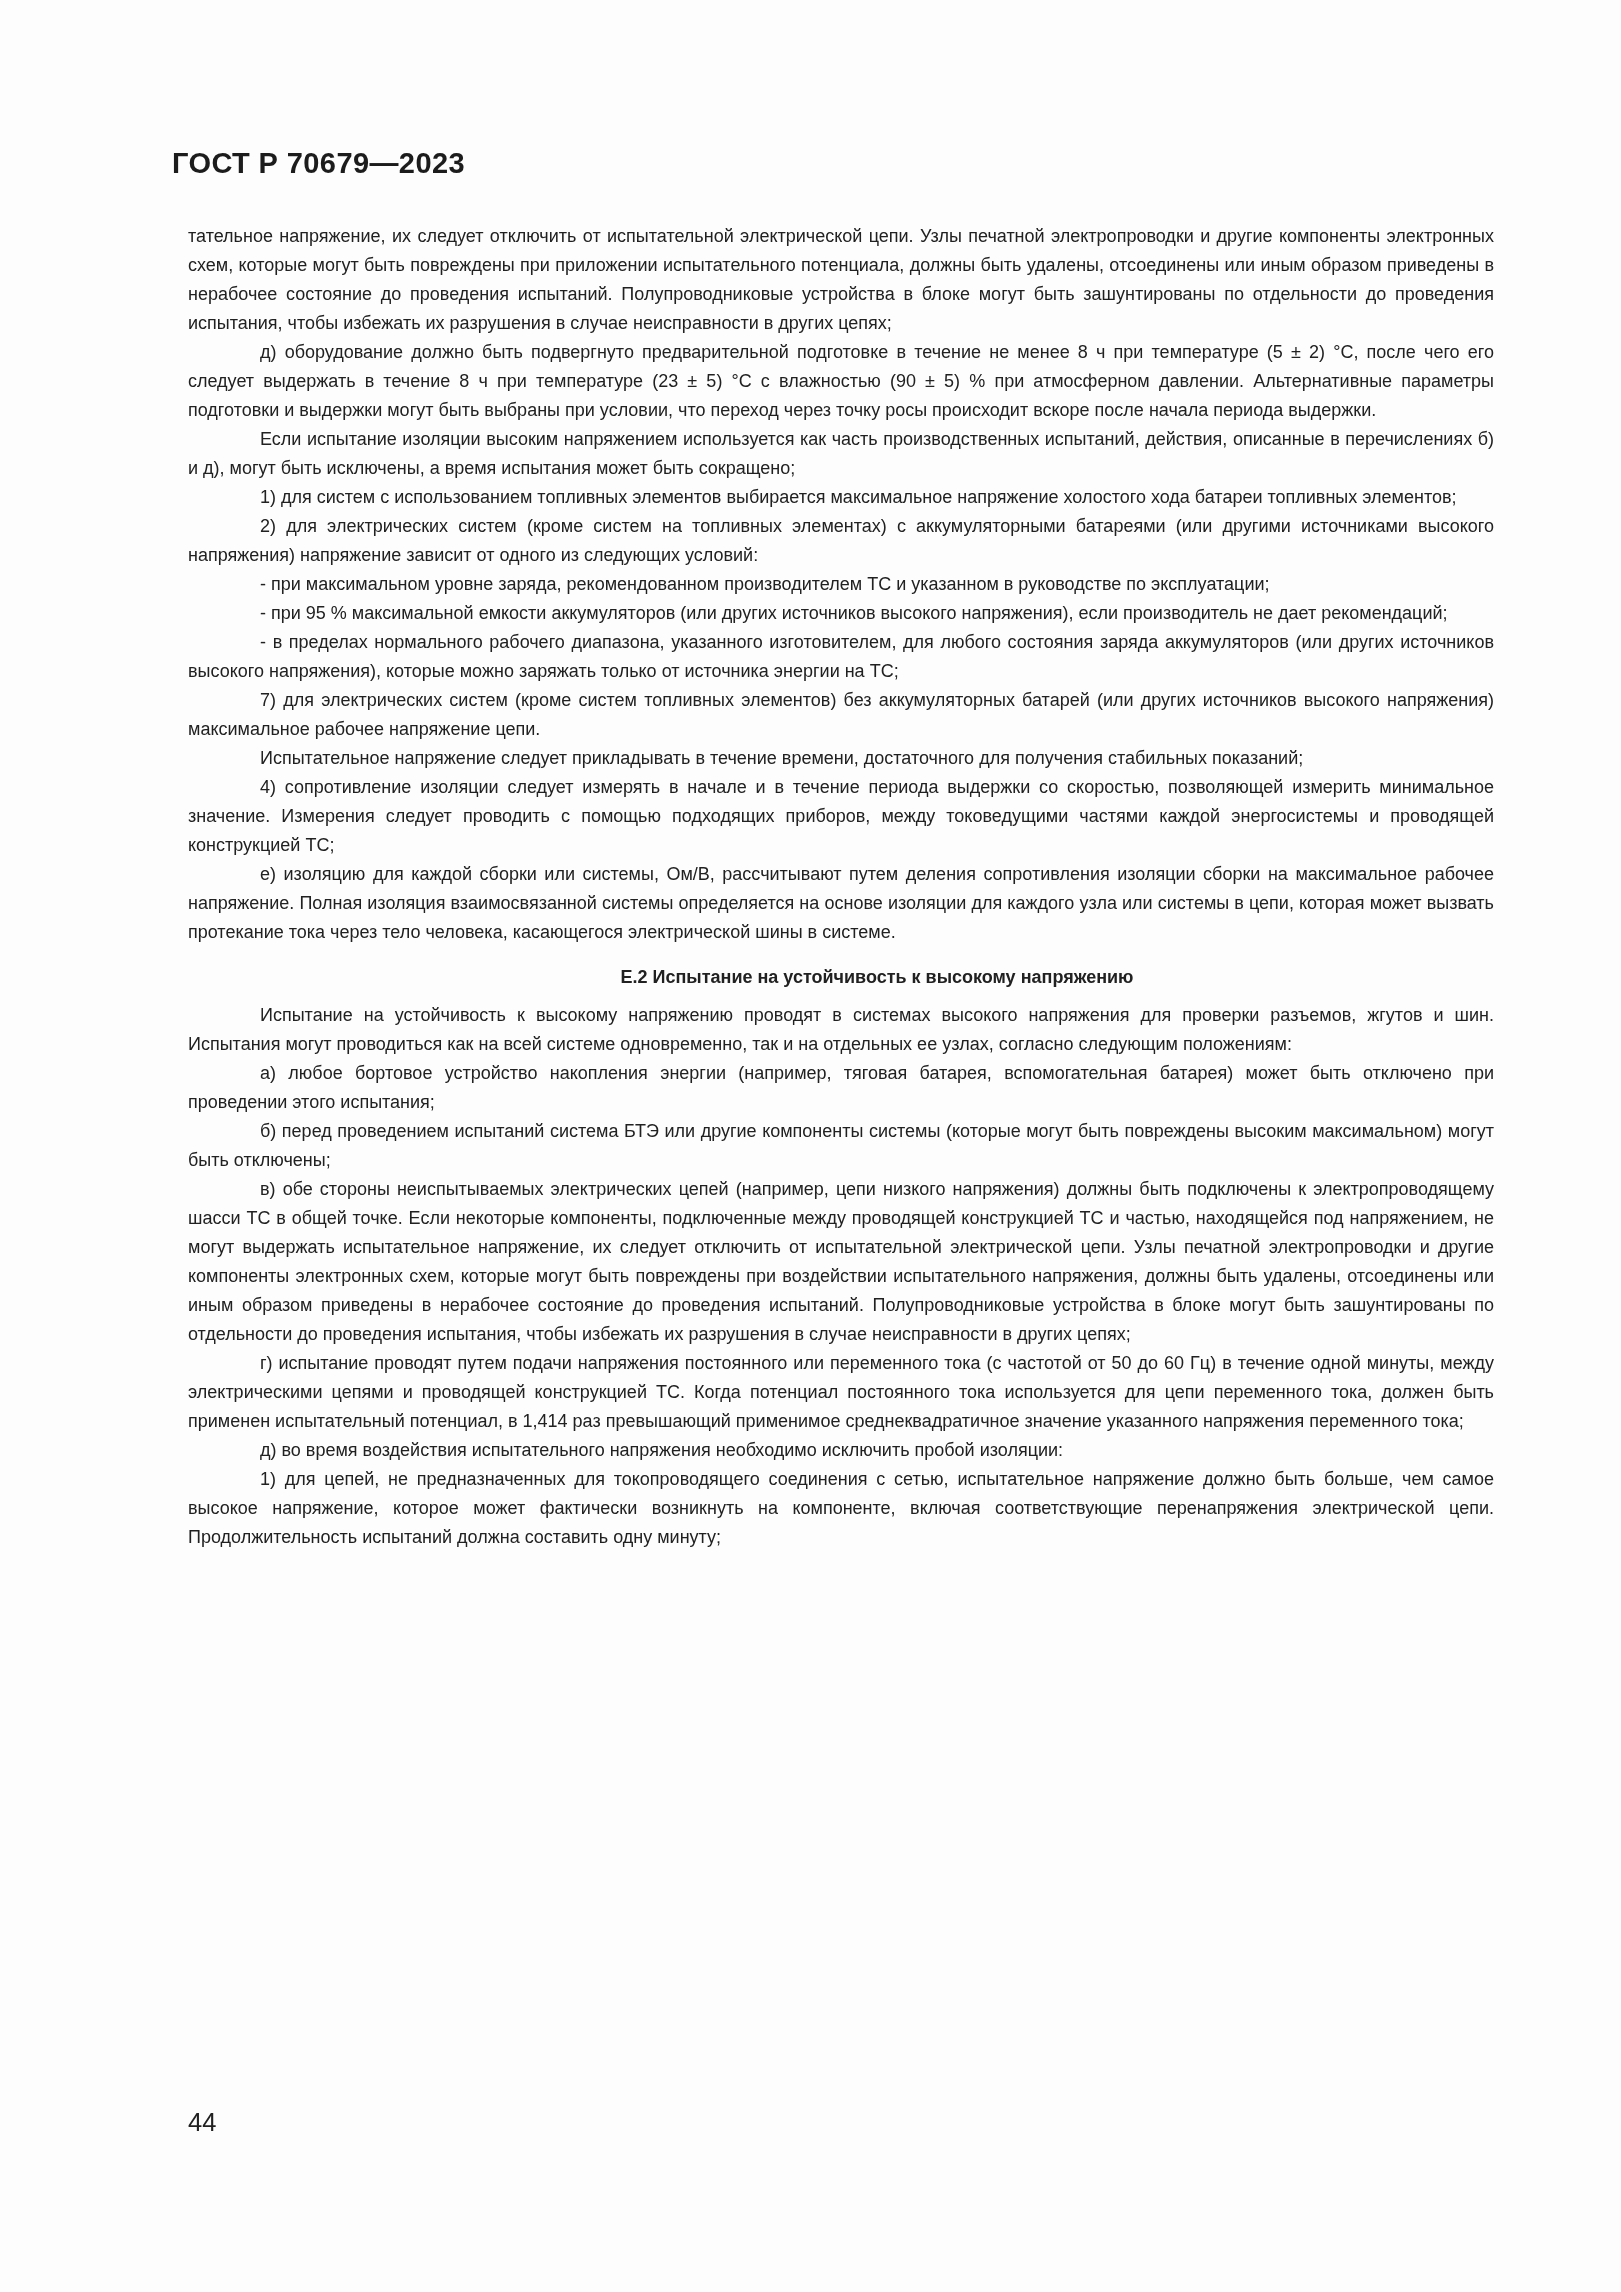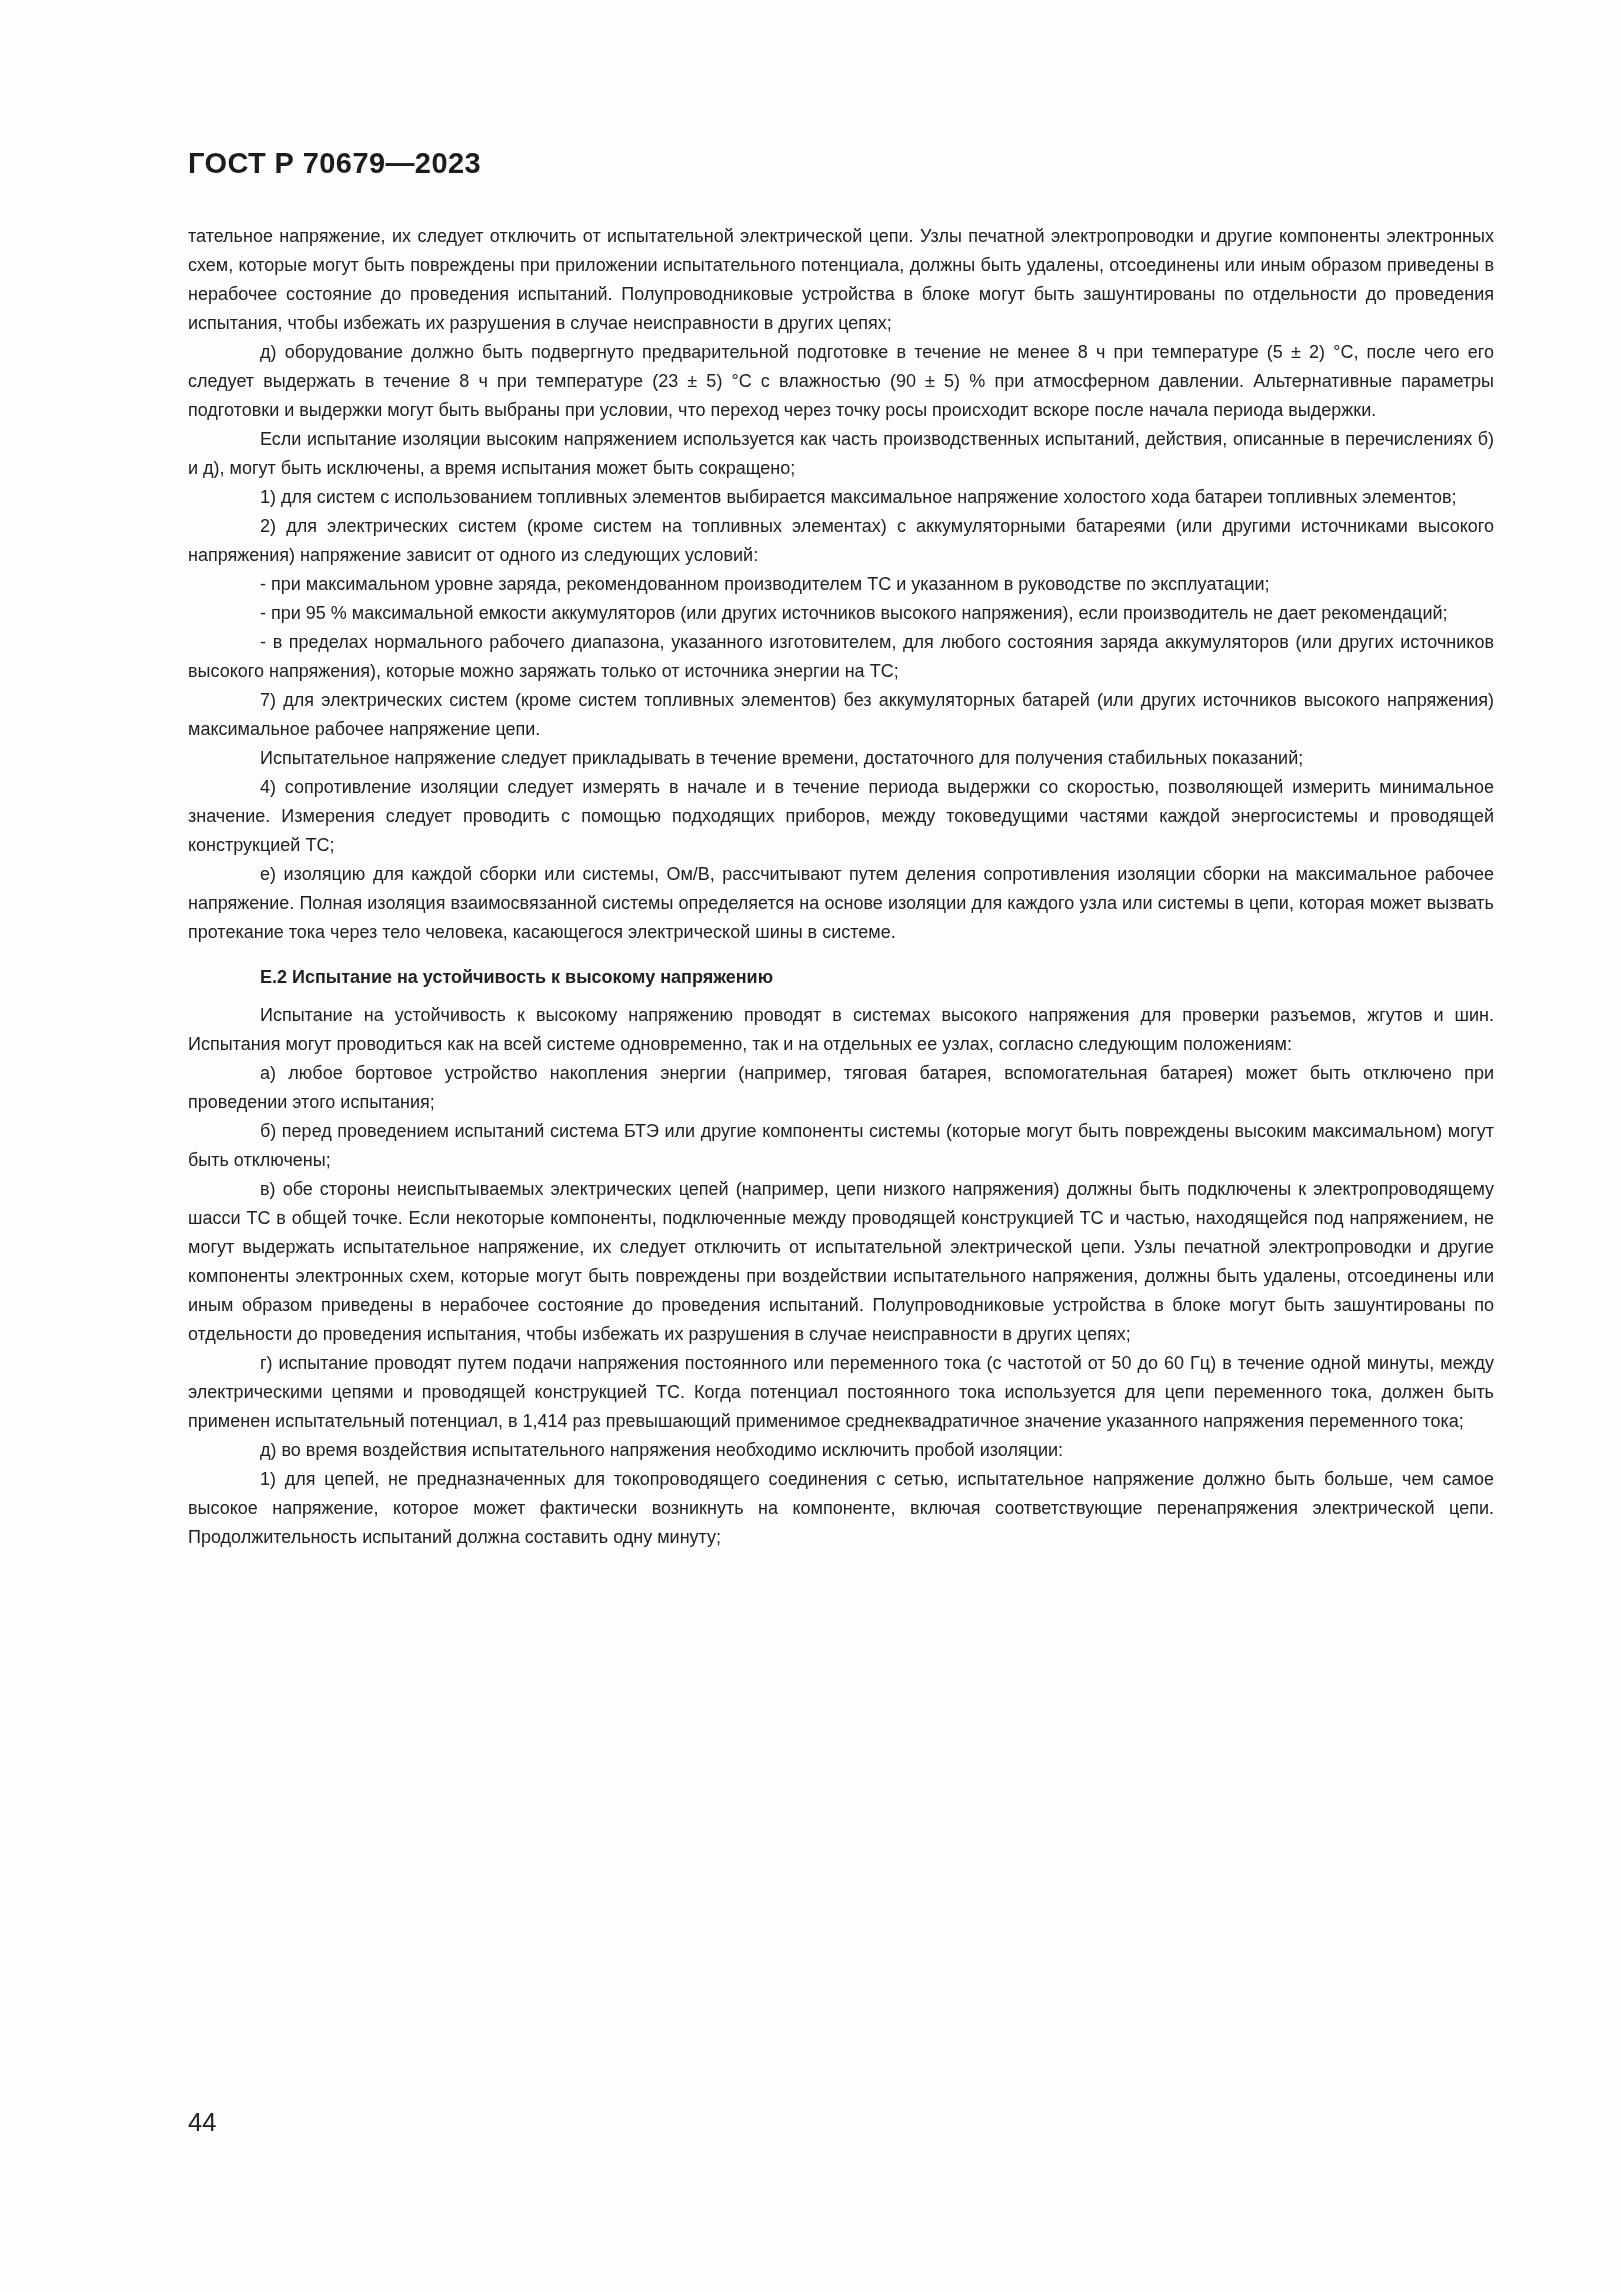--- a/index.html
+++ b/index.html
@@ -12,21 +12,21 @@
     width: 1621px;
     height: 2293px;
     margin: 0 auto;
     background: #fdfdfd;
     overflow: hidden;
     font-family: "Liberation Sans", "DejaVu Sans", sans-serif;
     color: #212121;
   }
   .doc-header {
     position: absolute;
-    left: 188px;
+    left: 172px;
     top: 147px;
     font-size: 29px;
     font-weight: 700;
     letter-spacing: 0.4px;
     color: #1c1c1c;
     white-space: nowrap;
   }
   .doc-body {
     position: absolute;
     left: 188px;
@@ -41,21 +41,21 @@
   .para {
     margin: 0;
     text-indent: 72px;
   }
   .para.no-indent {
     text-indent: 0;
   }
   .para.heading {
     font-weight: 700;
     text-indent: 72px;
-    text-align: left;
+    text-align: center;
     margin-top: 15.7px;
     margin-bottom: 9.8px;
   }
   .page-number {
     position: absolute;
     left: 188px;
     top: 2068px;
     font-size: 25.5px;
     color: #212121;
     margin-top: 40px;

